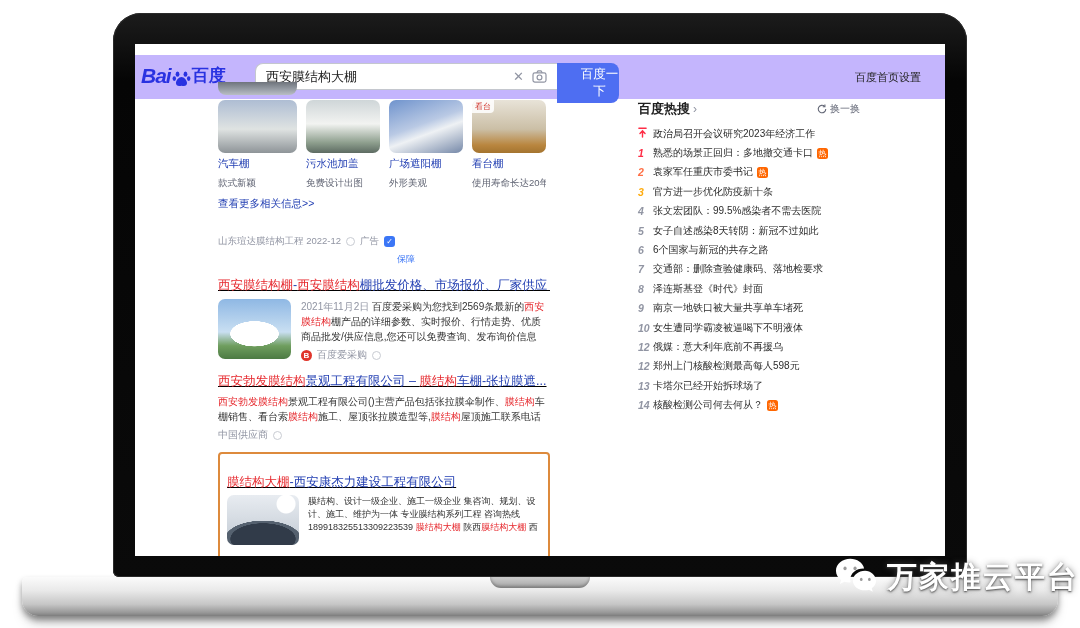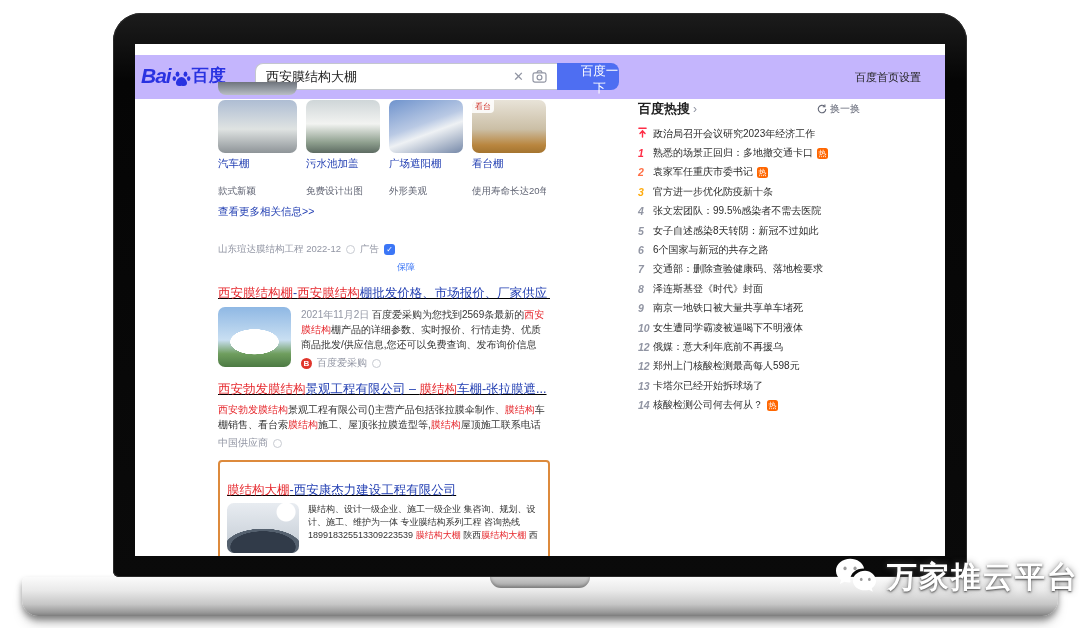--- a/index.html
+++ b/index.html
@@ -28,41 +28,41 @@
   .topbar { position:absolute; left:0; top:0; width:100%; height:44px; background:#c4b5fd;margin-top:11px; }
   .logo { position:absolute; left:6px; top:9px; display:flex; align-items:flex-end; gap:1px; }
   .logo-bai { font-size:21px; font-weight:bold; color:#2932e1; font-style:italic; letter-spacing:-1px; }
   .logo-du { font-size:17px; font-weight:bold; color:#2932e1; padding-bottom:1px; }
   .searchwrap { position:absolute; left:120px; top:8px; display:flex; }
   .searchbox { width:302px; height:27px; border:1px solid #c4c7ce; border-right:none; border-radius:8px 0 0 8px;
                display:flex; align-items:center; padding:0 8px 0 10px; background:#fff; }
   .searchbox input { border:none; outline:none; flex:1; font-size:13px; color:#222; font-family:inherit; background:transparent; }
   .sb-x { color:#9195a3; font-size:13px; margin:0 8px; cursor:pointer; }
   .sb-cam { margin-right:2px; cursor:pointer; display:flex; }
-  .search-btn { width:62px; height:27px; background:#4e6ef2; color:#fff; font-size:12.5px; border:none;
+  .search-btn { width:62px; height:40px; background:#4e6ef2; color:#fff; font-size:12.5px; border:none;
                 border-radius:0 8px 8px 0; cursor:pointer; font-family:inherit;padding-left:23px; }
   .topnav { position:absolute; right:24px; top:15px; display:flex; font-size:11px; color:#222; }
   .topnav span { cursor:pointer; }
 
   
   .leftcol { position:absolute; left:83px; top:38px; width:332px; }
   .partial-img { width:79px; height:13px; border-radius:0 0 8px 8px;
                  background:linear-gradient(180deg,#6f747c,#9aa0a8 60%,#b9bec4); margin-bottom:5px; }
   .cards { display:flex; gap:9px; }
   .card { width:74px; cursor:pointer; }
   .card:first-child { width:79px; }
   .card-img { height:53px; border-radius:7px; position:relative; overflow:hidden; }
   .card-tag { position:absolute; left:0; top:0; background:rgba(255,255,255,.85); color:#d0342c; font-size:8px;
               padding:1px 3px; border-radius:0 0 4px 0; }
   .ci0 { background:linear-gradient(180deg,#aebdd3 0%,#dfe3e2 55%,#8e9498 100%); }
   .ci1 { background:linear-gradient(180deg,#cfd6d8 0%,#f2f3f1 45%,#8fa08f 80%,#5d6b62 100%); }
   .ci2 { background:linear-gradient(160deg,#6f93cd 0%,#b9c9e4 45%,#eef1f4 60%,#7588a8 100%); }
   .ci3 { background:linear-gradient(180deg,#e8e3d8 0%,#cbbfa6 55%,#b9863f 85%,#a4742f 100%); }
   .card-title { font-size:10.5px; color:#2440b3; margin-top:4px; white-space:nowrap; overflow:hidden; }
-  .card-desc { font-size:9.5px; color:#626675; margin-top:14px; white-space:nowrap; overflow:hidden; }
+  .card-desc { font-size:9.5px; color:#626675; margin-top:6px; white-space:nowrap; overflow:hidden; }
   .more-link { font-size:10.5px; color:#2440b3; margin-top:7px; cursor:pointer; }
   .ad-line { display:flex; align-items:center; gap:5px; margin-top:5px; font-size:9.5px; color:#9195a3; }
   .gray-dot { width:9px; height:9px; border:1px solid #c8cbd2; border-radius:50%; }
   .vbadge { display:flex; align-items:center; gap:2px; }
   .vbadge .vb-ic { width:11px; height:11px; background:#3b76f6; border-radius:3px; color:#fff; font-size:8px;
                    display:flex; align-items:center; justify-content:center; }
   .vbadge .vb-t { font-size:9px; color:#3b76f6;margin-top:37px; }
 
   .result { margin-top:11px; }
   .r-title { font-size:12.5px; text-decoration:underline; cursor:pointer; line-height:17px; white-space:nowrap; overflow:hidden; }

